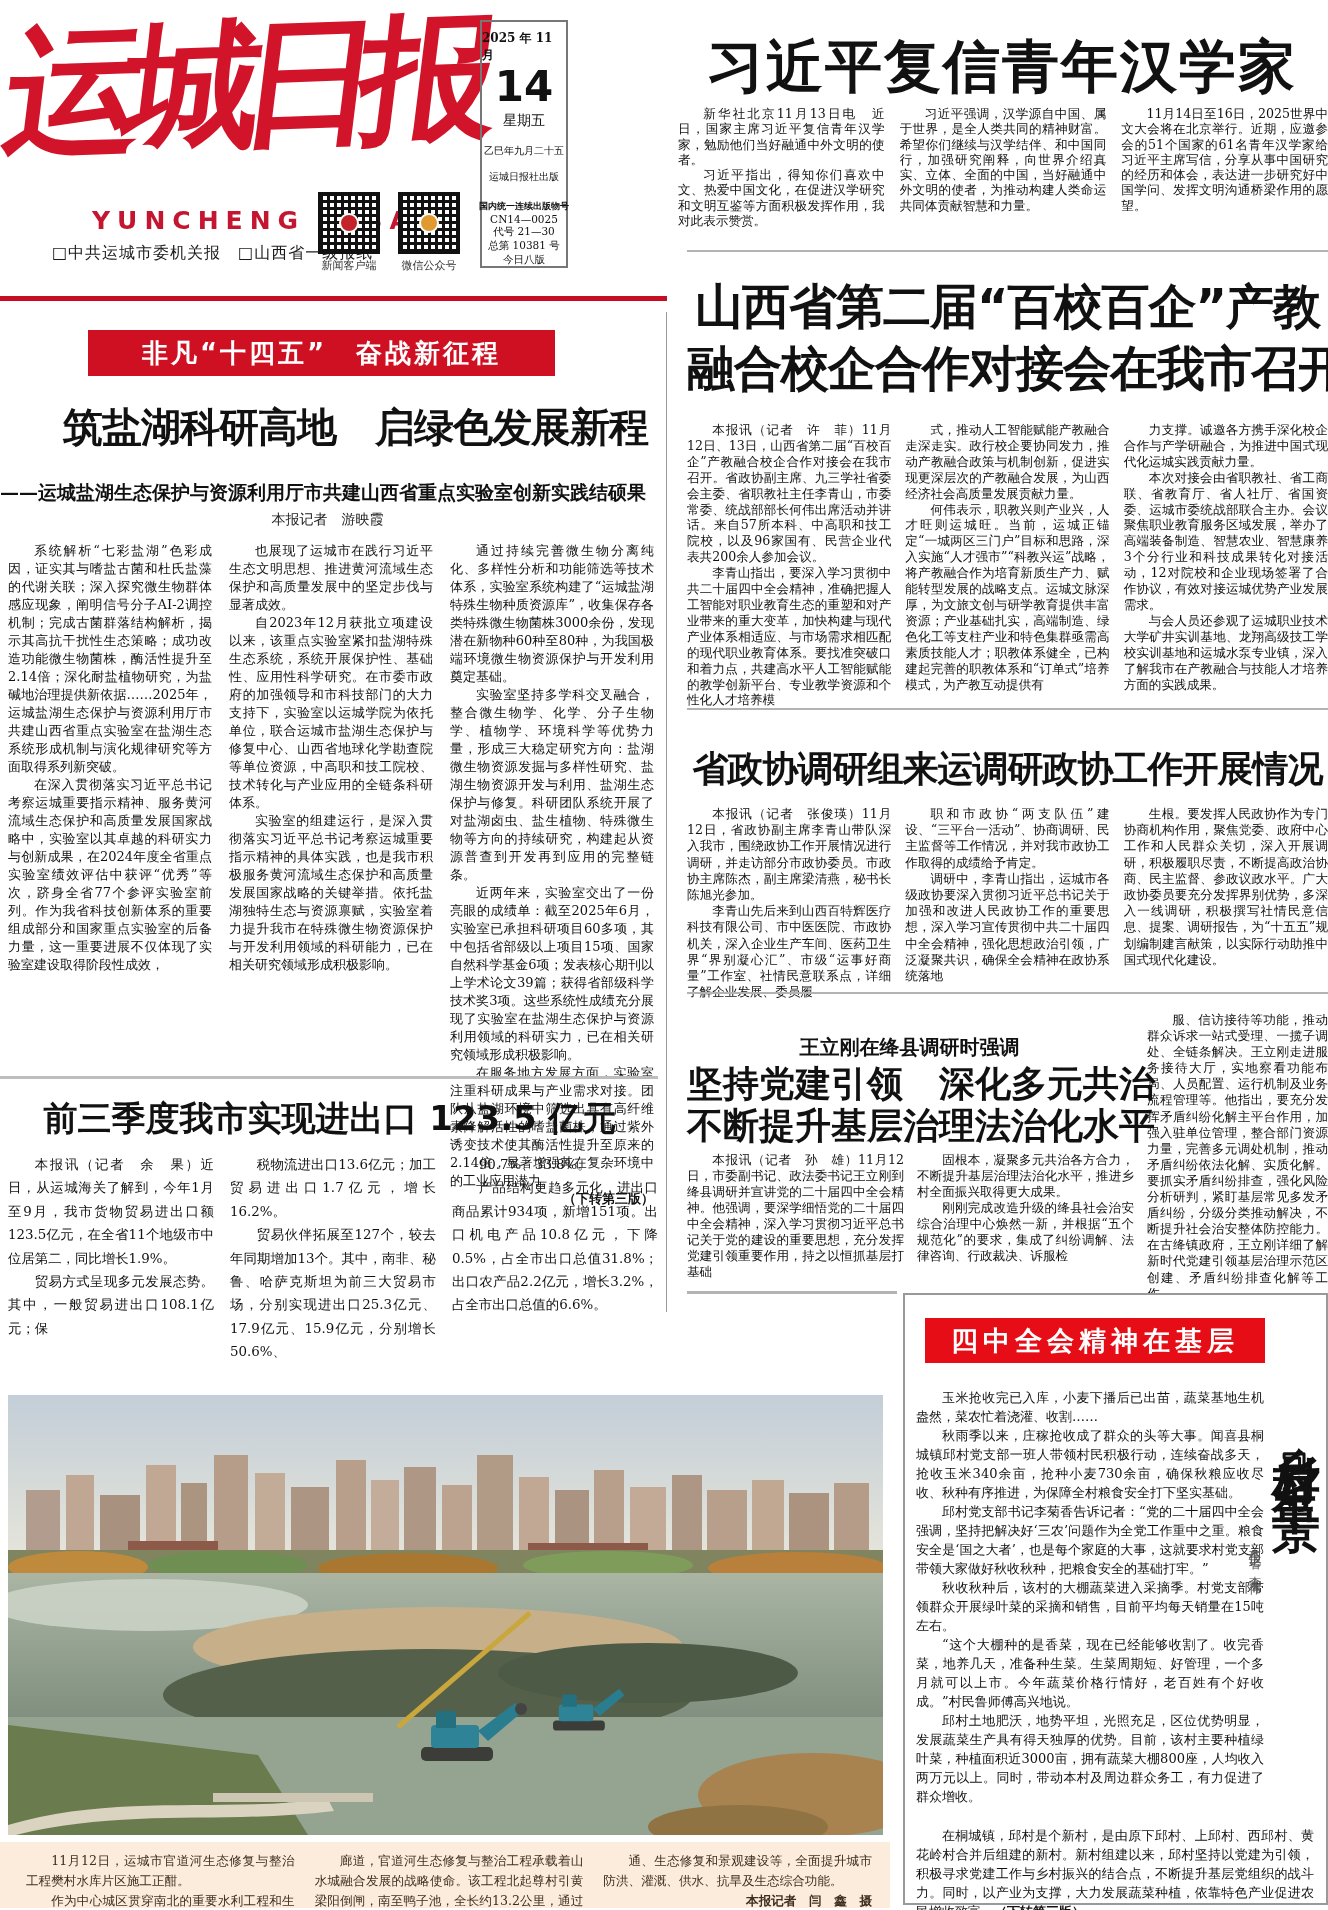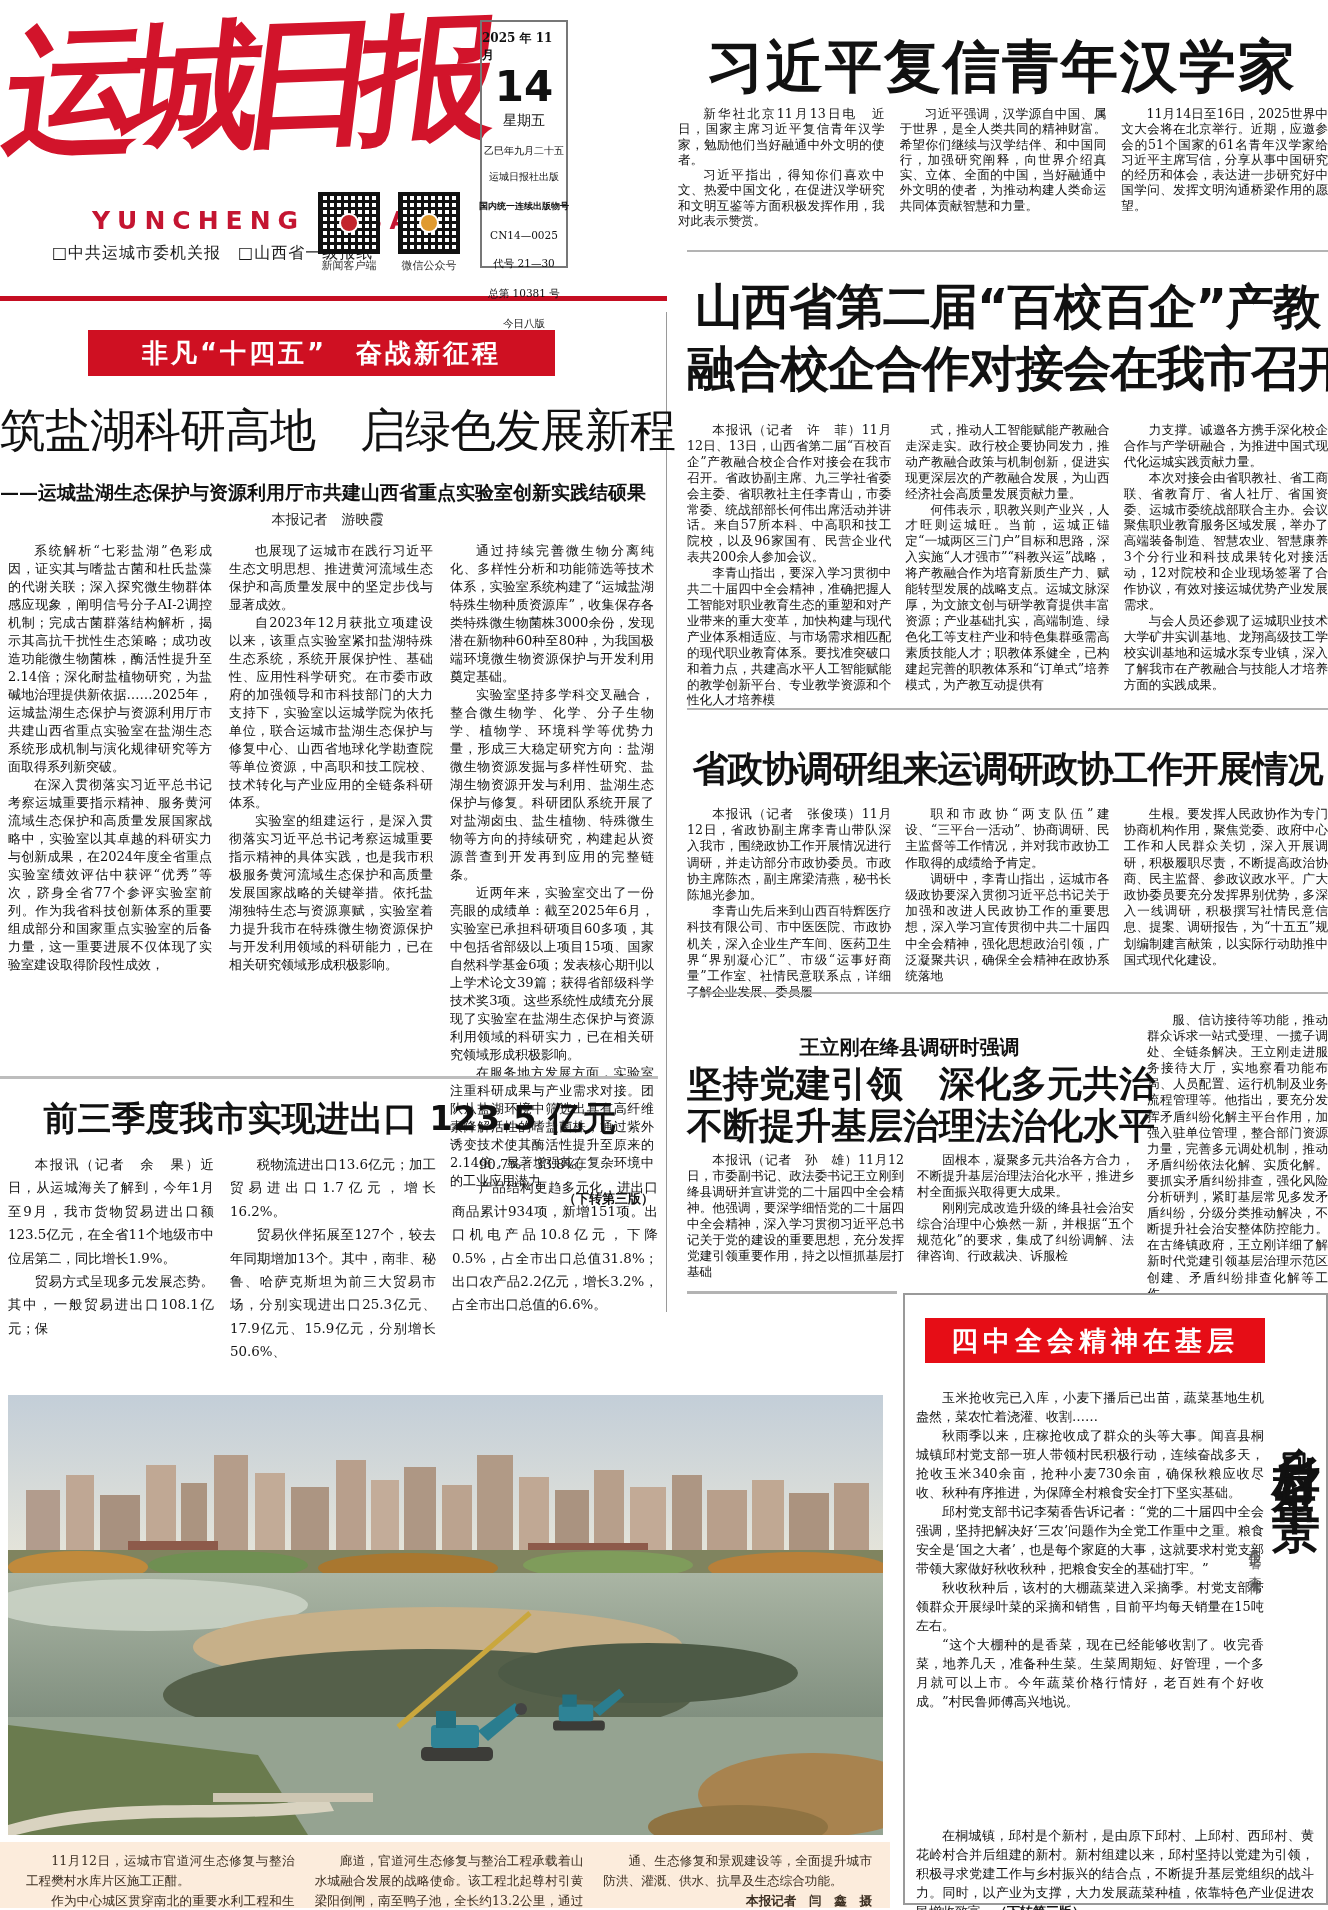--- a/index.html
+++ b/index.html
@@ -27,21 +27,21 @@
   .redrule{left:0;top:296px;width:667px;height:5px;background:#c50e22;position:absolute;}
   
   .datebox{left:480px;top:20px;width:88px;height:248px;border:2px solid #777;box-sizing:border-box;
            display:flex;flex-direction:column;align-items:center;}
   .d-ym{font-size:12px;font-weight:bold;margin-top:8px;}
   .d-day{font-size:42px;font-weight:bold;line-height:46px;font-family:"DejaVu Sans",sans-serif;}
   .d-wk{font-size:14px;margin-top:2px;}
   .d-lunar{font-size:10px;margin-top:14px;white-space:nowrap;}
   .d-pub{font-size:10px;margin-top:12px;white-space:nowrap;}
   .d-issn-l{font-size:9px;font-weight:bold;margin-top:16px;white-space:nowrap;}
-  .d-sm{font-size:10.5px;margin-top:16px;white-space:nowrap;}
+  .d-sm{font-size:10.5px;margin-top:0;white-space:nowrap;}
   
   .xi-head{left:676px;top:20px;width:652px;font-size:57px;font-weight:900;letter-spacing:2px;
            text-align:center;line-height:92px;}
   .colwrap{display:flex;}
   .xi-body{left:678px;top:106px;width:650px;font-size:12.6px;line-height:15.3px;}
   .xi-body .col{margin-right:15px;}
   .col{flex:1;text-align:justify;}
   .col:last-child{margin-right:0 !important;}
   .para{margin:0;text-indent:2em;}
   
@@ -57,22 +57,22 @@
   
   .wlg-kicker{left:687px;top:1034px;width:445px;font-size:20px;font-weight:bold;text-align:center;}
   .wlg-h{left:687px;width:445px;font-size:36px;font-weight:900;text-align:center;white-space:nowrap;}
   .wlg-body{left:687px;top:1152px;width:447px;font-size:12.6px;line-height:16px;}
   .wlg-body .col{margin-right:13px;}
   .wlg-col3{left:1147px;top:1012px;width:181px;font-size:12.6px;line-height:16.1px;text-align:justify;}
   .turn{text-align:right;font-weight:bold;text-indent:0;}
   
   .topic-banner{left:88px;top:330px;width:467px;height:46px;background:#cf1022;color:#fff;
                 font-size:26px;font-weight:bold;line-height:46px;text-align:center;letter-spacing:3px;}
-  .sl-head{left:0;top:400px;width:655px;font-size:46px;font-weight:400;text-align:center;
-           white-space:nowrap;letter-spacing:-1px;}
+  .sl-head{left:0;top:400px;width:655px;font-size:40px;font-weight:700;text-align:center;
+           white-space:nowrap;letter-spacing:-1px;padding-left:28px;}
   .sl-sub{left:0;top:480px;width:655px;font-size:19px;font-weight:bold;text-align:left;white-space:nowrap;}
   .sl-byline{left:0;top:511px;width:655px;font-size:14px;text-align:center;color:#222;}
   .sl-body{left:8px;top:542px;width:646px;font-size:13px;line-height:18px;}
   .sl-body .col{margin-right:17px;}
   .hr-left{left:0;top:1076px;width:658px;height:3px;background:#bdbdbd;position:absolute;}
   
   .q3-head{left:0;top:1096px;width:660px;font-size:34px;font-weight:900;text-align:center;white-space:nowrap;}
   .q3-body{left:8px;top:1153px;width:650px;font-size:13.4px;line-height:23.4px;}
   .q3-body .col{margin-right:16px;}
   
@@ -321,20 +321,21 @@
   </div>
 
   <div class="abs box"></div>
   <div class="abs box-banner sans">四中全会精神在基层</div>
   <div class="abs box-body">
       <p class="para">玉米抢收完已入库，小麦下播后已出苗，蔬菜基地生机盎然，菜农忙着浇灌、收割……</p>
       <p class="para">秋雨季以来，庄稼抢收成了群众的头等大事。闻喜县桐城镇邱村党支部一班人带领村民积极行动，连续奋战多天，抢收玉米340余亩，抢种小麦730余亩，确保秋粮应收尽收、秋种有序推进，为保障全村粮食安全打下坚实基础。</p>
       <p class="para">邱村党支部书记李菊香告诉记者：“党的二十届四中全会强调，坚持把解决好‘三农’问题作为全党工作重中之重。粮食安全是‘国之大者’，也是每个家庭的大事，这就要求村党支部带领大家做好秋收秋种，把粮食安全的基础打牢。”</p>
       <p class="para">秋收秋种后，该村的大棚蔬菜进入采摘季。村党支部带领群众开展绿叶菜的采摘和销售，目前平均每天销量在15吨左右。</p>
       <p class="para">“这个大棚种的是香菜，现在已经能够收割了。收完香菜，地养几天，准备种生菜。生菜周期短、好管理，一个多月就可以上市。今年蔬菜价格行情好，老百姓有个好收成。”村民鲁师傅高兴地说。</p>
+      <p class="para">邱村土地肥沃，地势平坦，光照充足，区位优势明显，发展蔬菜生产具有得天独厚的优势。目前，该村主要种植绿叶菜，种植面积近3000亩，拥有蔬菜大棚800座，人均收入两万元以上。同时，带动本村及周边群众务工，有力促进了群众增收。</p>
     </div>
   <div class="abs box-last">
     <p class="para"><span>在桐城镇，邱村是个新村，是由原下邱村、上邱村、西邱村、黄花岭村合并后组建的新村。新村组建以来，邱村坚持以党建为引领，积极寻求党建工作与乡村振兴的结合点，不断提升基层党组织的战斗力。同时，以产业为支撑，大力发展蔬菜种植，依靠特色产业促进农民增收致富。</span><span class="turn-inline">（下转第三版）</span></p>
   </div>
   <div class="abs vtitle sans">乡村好『丰』景</div>
   <div class="abs vbyline">本报记者　李宏伟</div>
 
 </div>
 
 </body></html>

